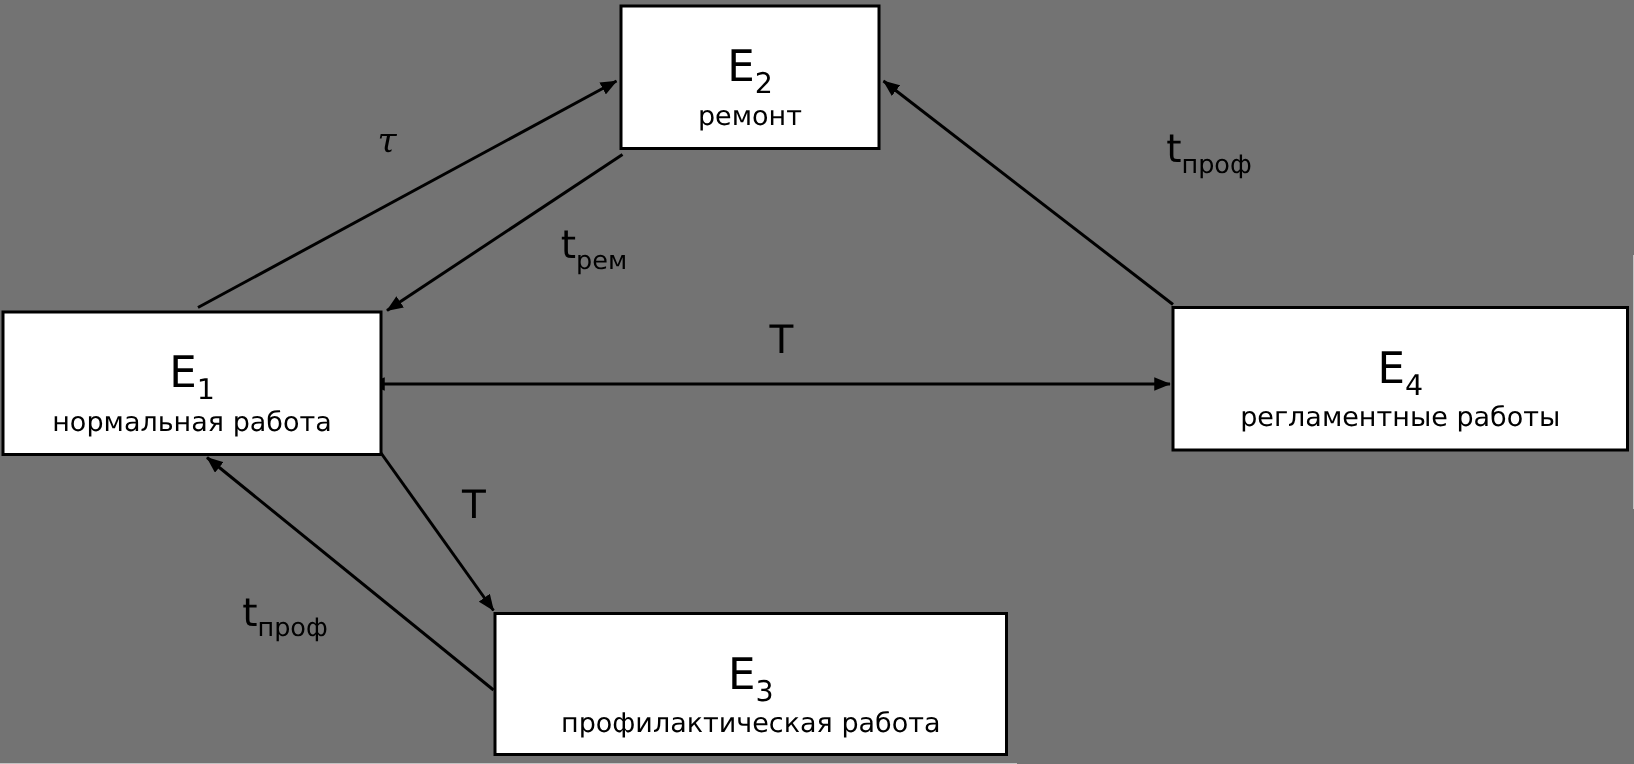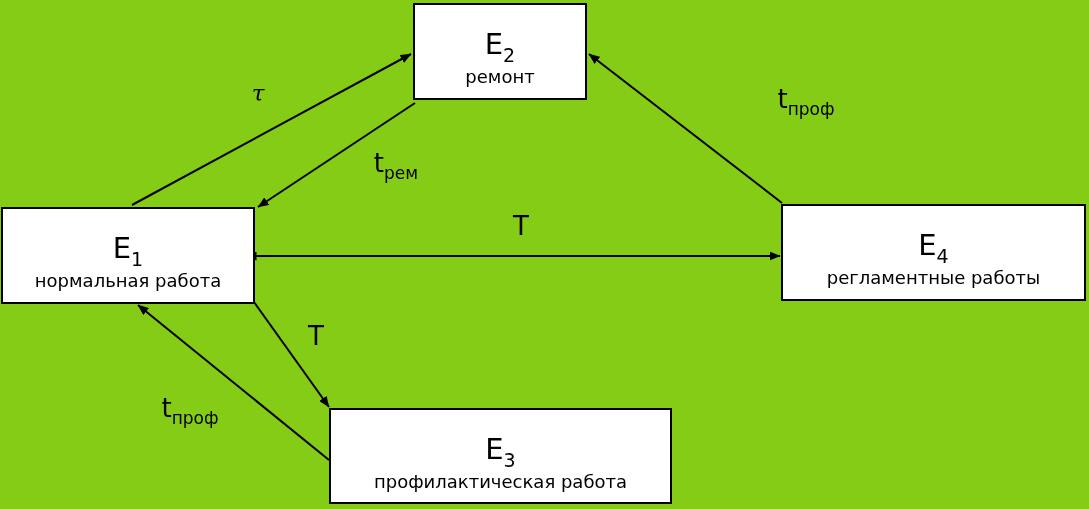--- a/index.html
+++ b/index.html
@@ -7,21 +7,21 @@
     padding: 0;
     background: #ffffff;
   }
   body {
     font-family: "DejaVu Sans", sans-serif;
   }
   #diagram-root {
     position: relative;
     width: 1089px;
     height: 509px;
-    background: #84cc16;
+    background: #737373;
     overflow: hidden;
   }
   svg.canvas {
     position: absolute;
     left: 0;
     top: 0;
     width: 1089px;
     height: 509px;
   }
   .state-box {

